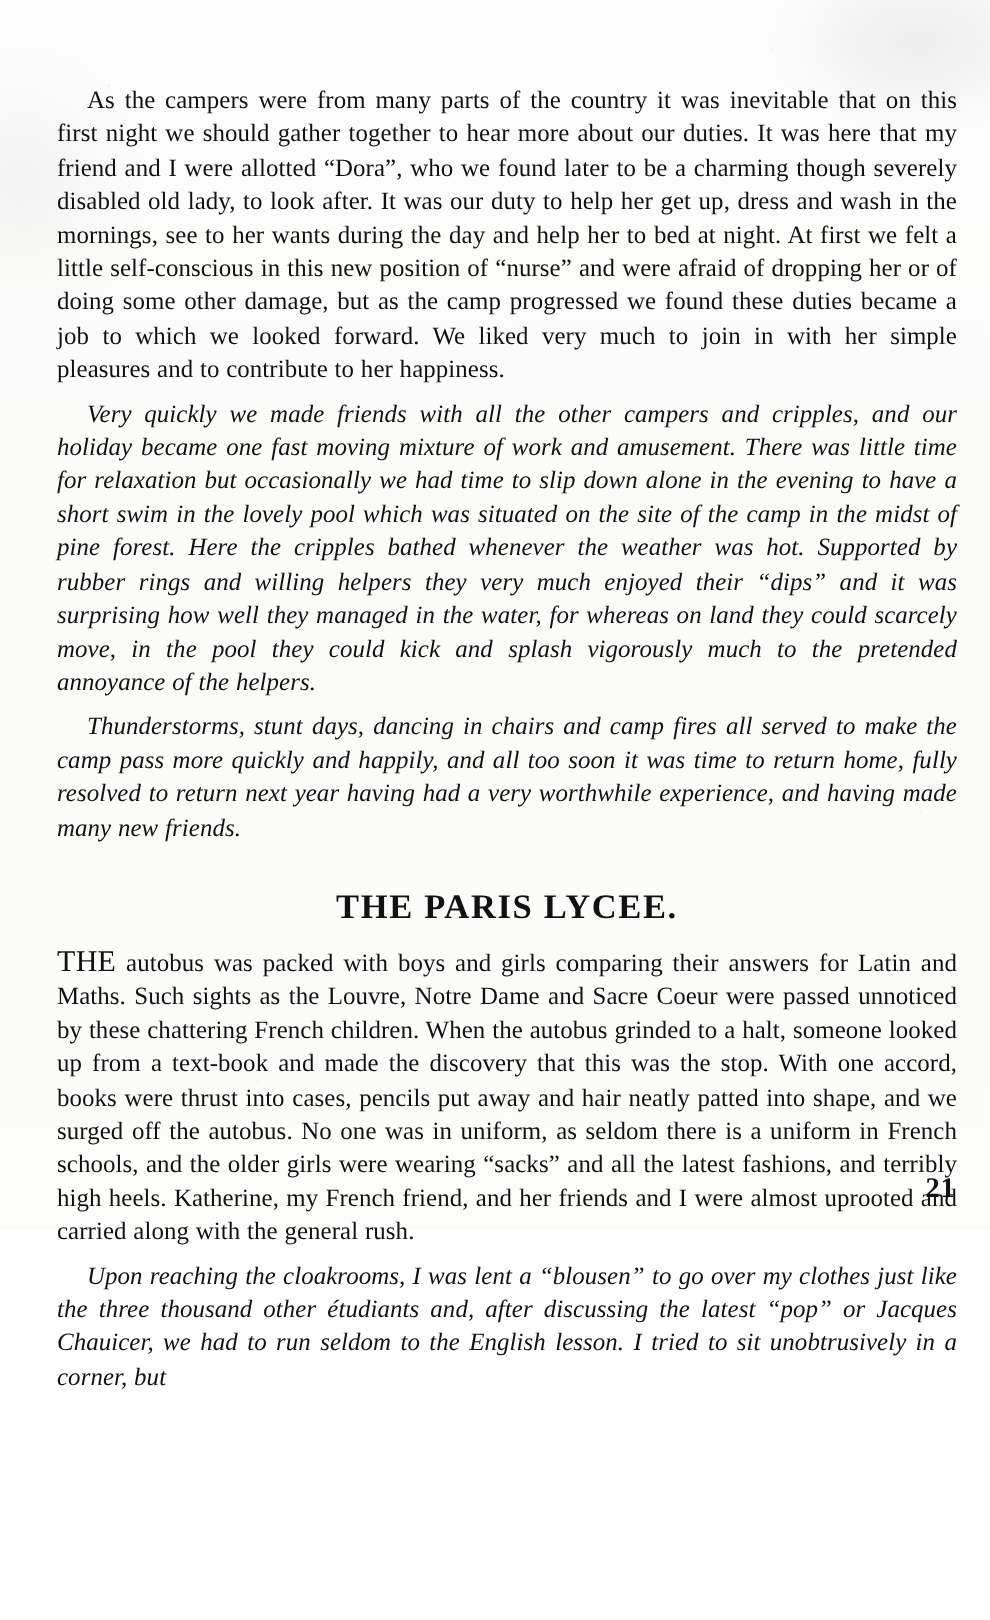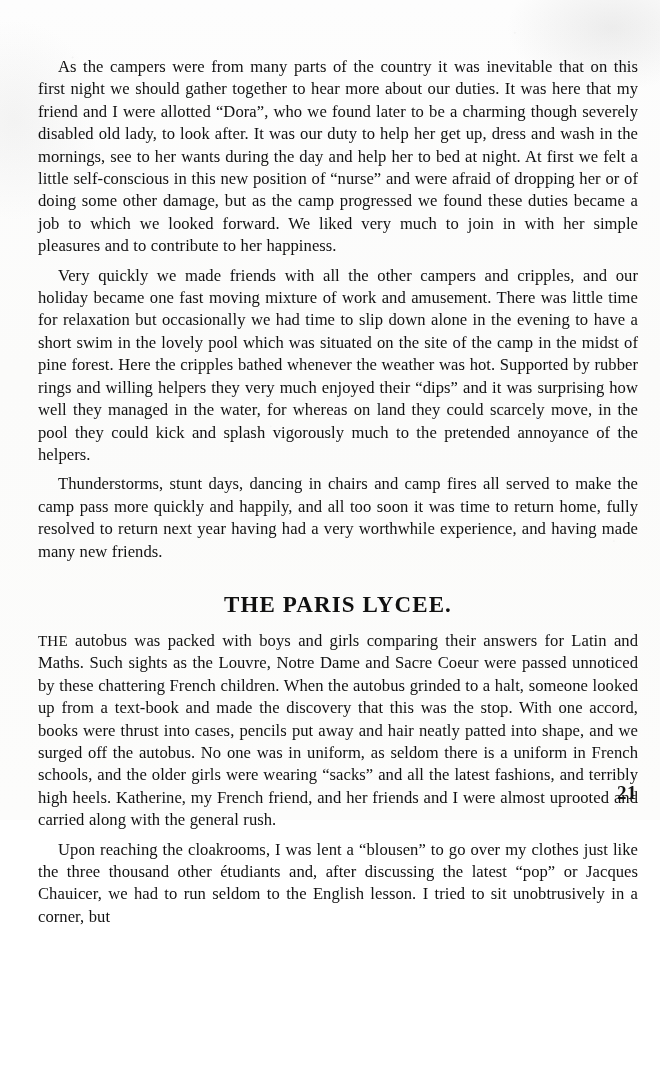--- a/index.html
+++ b/index.html
@@ -42,28 +42,29 @@
     text-justify: inter-word;
     font-size: 16.6px;
     line-height: 22.4px;
     text-indent: 20px;
     letter-spacing: 0.05px;
     word-spacing: 0.3px;
   }
 
   p.body-par + p.body-par {
     margin-top: 7px;
+    font-style: italic;
   }
 
   p.no-indent {
     text-indent: 0;
   }
 
   .lead-caps {
-    font-size: 15px;
+    font-size: 20px;
     letter-spacing: 0.2px;
   }
 
   .byline {
     margin: 6px 0 0 0;
     text-align: right;
     font-size: 16.2px;
     line-height: 21px;
     letter-spacing: 0.25px;
     padding-right: 2px;

